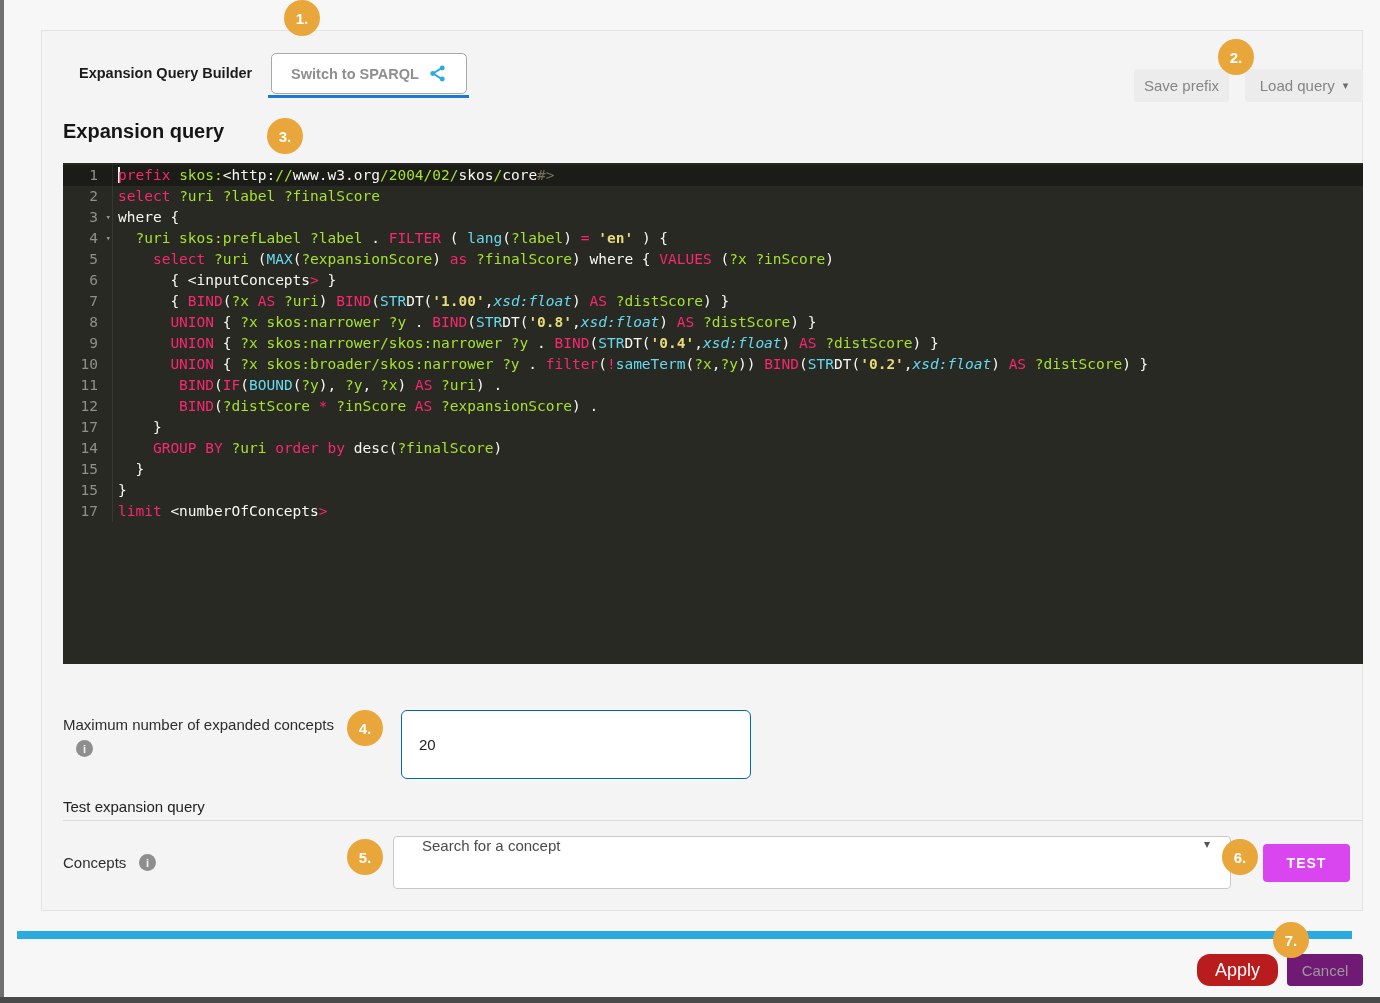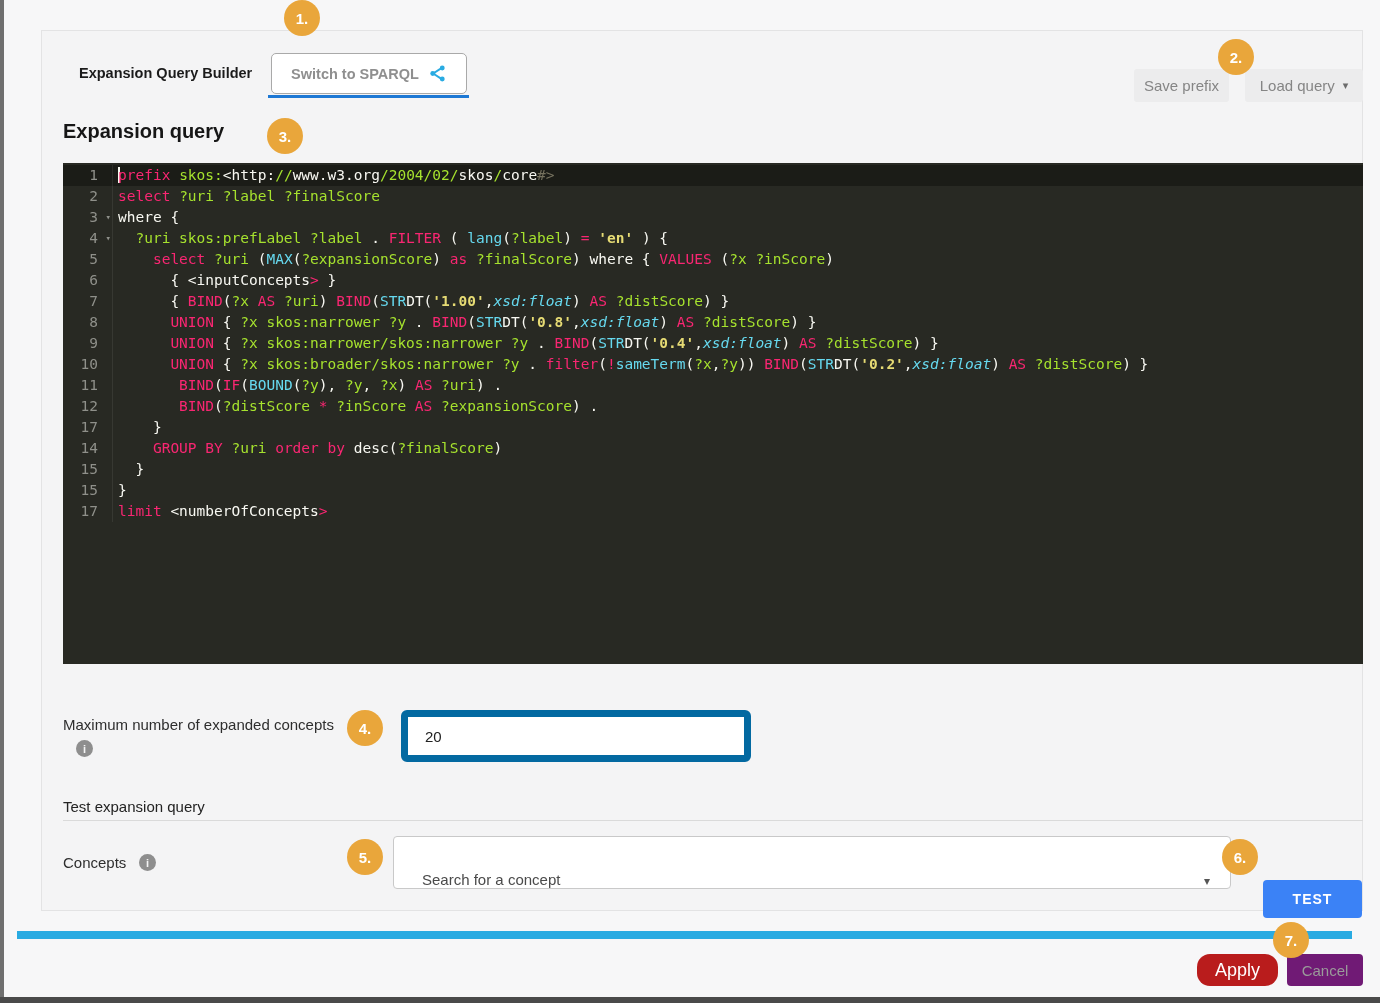--- a/index.html
+++ b/index.html
@@ -63,44 +63,44 @@
   
   .max-label { position:absolute; left:21px; top:685px; font-size:15px; color:#2e2e2e; }
   .info-icon {
     position:absolute; width:17px; height:17px; border-radius:50%;
     background:#8e8e8e; color:#f4f4f4; font-size:11px; font-weight:bold;
     display:flex; align-items:center; justify-content:center; cursor:pointer;
   }
   .info-1 { left:34px; top:709px; }
   .info-2 { left:97px; top:823px; }
   .num-input {
-    position:absolute; left:359px; top:679px; width:350px; height:52px;
-    background:#ffffff; border:7px solid #0369a1; border-radius:6px;
+    position:absolute; left:359px; top:679px; width:350px; height:69px;
+    background:#ffffff; border:1px solid #0369a1; border-radius:6px;
     font-family:"Liberation Sans",sans-serif; font-size:15px; color:#222;
     padding-left:17px;
   }
 
   
   .test-heading { position:absolute; left:21px; top:767px; font-size:15px; color:#232323; }
   .section-divider { position:absolute; left:21px; top:789px; width:1300px; height:1px; background:#dadada; }
   .concepts-label { position:absolute; left:21px; top:823px; font-size:15px; color:#2e2e2e; }
   .concept-select {
     position:absolute; left:351px; top:805px; width:838px; height:53px;
     background:#ffffff; border:1px solid #c9c9c9; border-radius:4px;
-    display:flex; align-items:flex-end; cursor:pointer;
+    display:flex; align-items:flex-start; cursor:pointer;
   }
   .concept-input {
     flex:1; border:none; outline:none; background:transparent;
     font-family:"Liberation Sans",sans-serif; font-size:15px; color:#444; padding-left:28px;
   }
   .concept-input::placeholder { color:#4a4a4a; opacity:1; }
   .select-caret { padding-right:20px; font-size:12px; color:#555; }
   .test-btn {
-    position:absolute; left:1221px; top:849px; width:99px; height:38px;
-    background:#3b82f6; border:none; border-radius:4px; color:#ffffff;
+    position:absolute; left:1221px; top:813px; width:87px; height:38px;
+    background:#d946ef; border:none; border-radius:4px; color:#ffffff;
     font-family:"Liberation Sans",sans-serif; font-size:14px; font-weight:bold; letter-spacing:1px; cursor:pointer;
   }
 
   
   .footer-bar { position:absolute; left:17px; top:931px; width:1335px; height:8px; background:#29abe2; }
   .apply-btn {
     position:absolute; left:1197px; top:954px; width:81px; height:32px;
     background:#b91c1c; border:none; border-radius:13px; color:#fff;
     font-family:"Liberation Sans",sans-serif; font-size:18px; cursor:pointer;
   }

